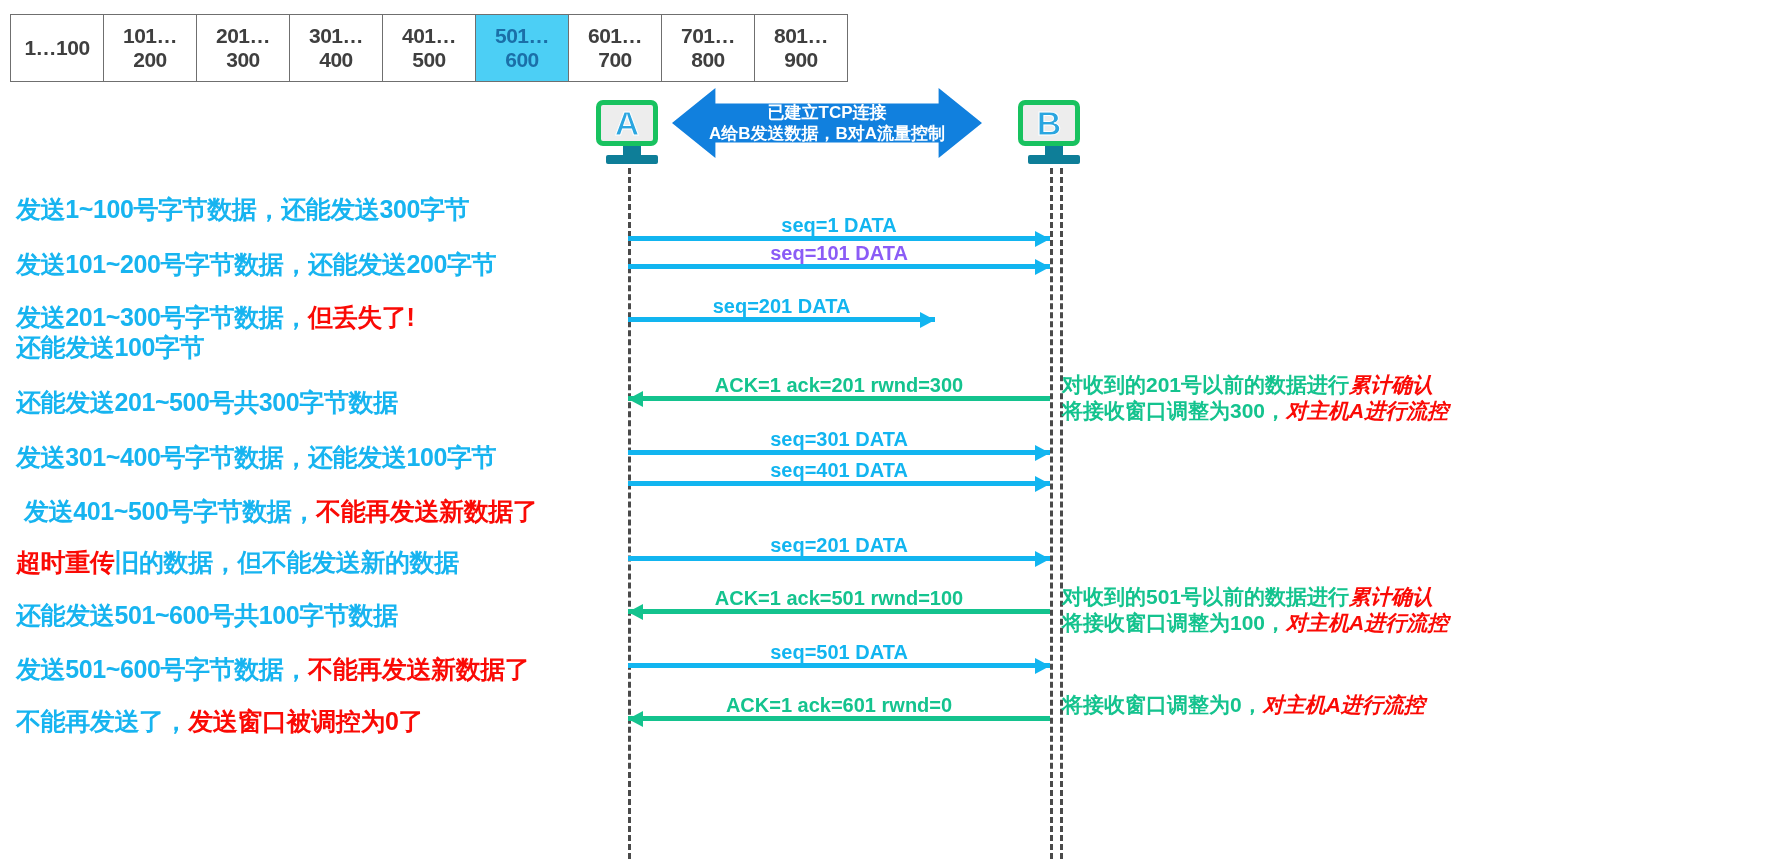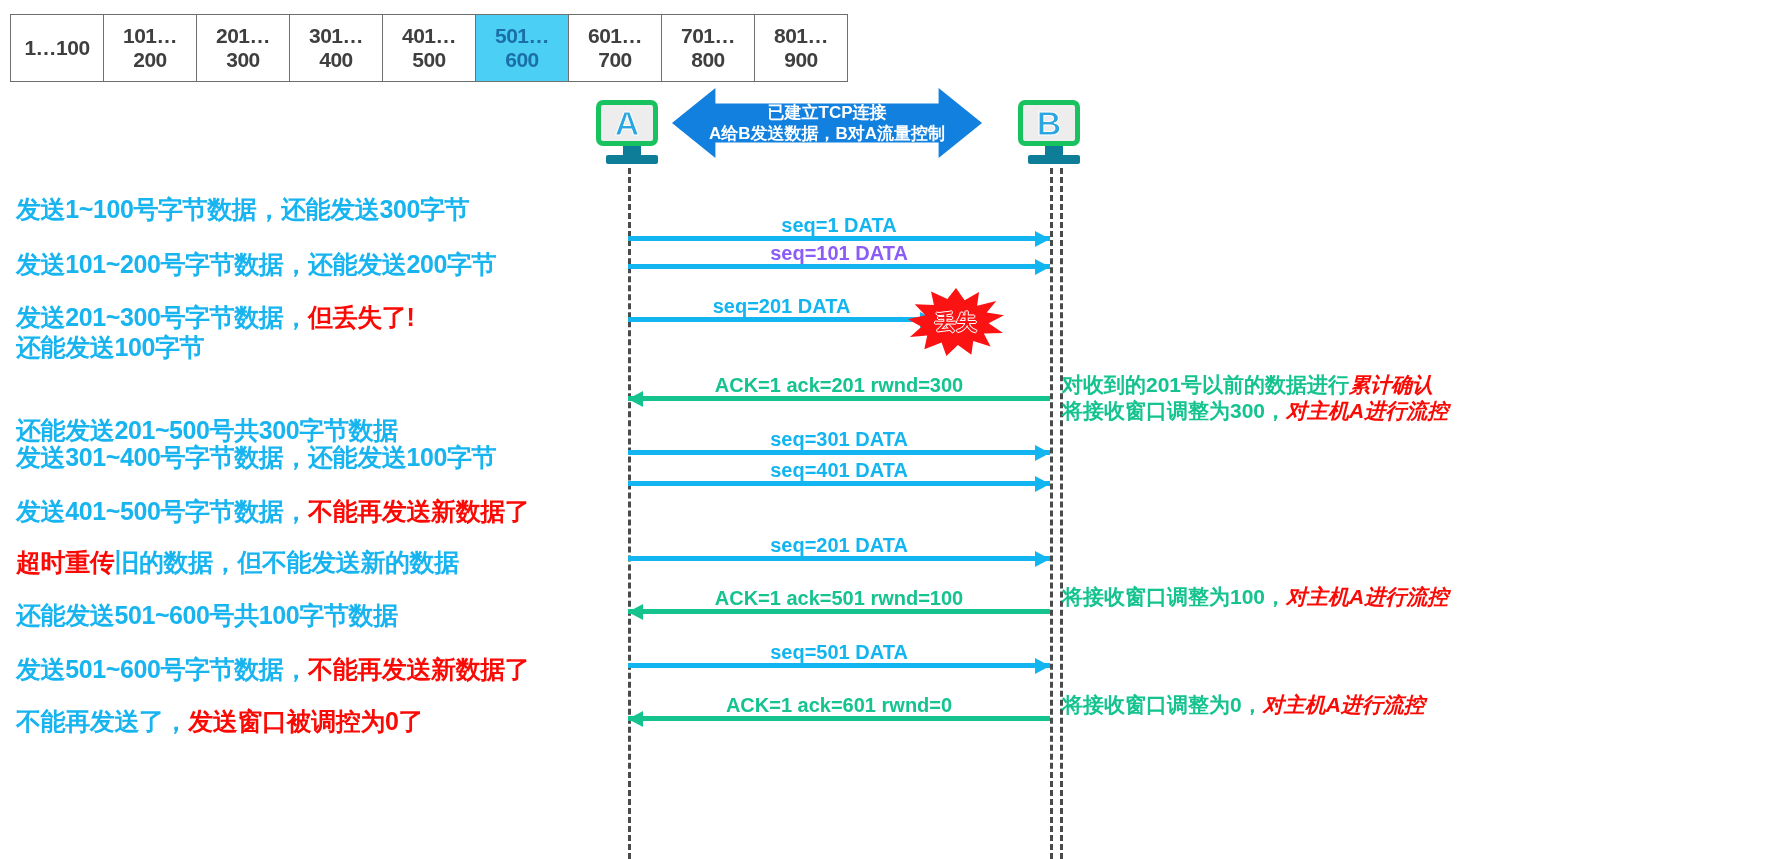--- a/index.html
+++ b/index.html
@@ -96,23 +96,23 @@
         <td>801…900</td>
       </tr>
   </tbody>
 </table>
 
 <div class="narration" id="narration">
     <div class="nline" style="top: 195px; position: absolute; left: 8px;"><span>发送1~100号字节数据，还能发送300字节</span></div>
     <div class="nline" style="top: 250px; position: absolute; left: 8px;"><span>发送101~200号字节数据，还能发送200字节</span></div>
     <div class="nline" style="top: 303px; position: absolute; left: 8px;"><span>发送201~300号字节数据，</span><span class="red">但丢失了!</span></div>
     <div class="nline" style="top: 333px; position: absolute; left: 8px;"><span>还能发送100字节</span></div>
-    <div class="nline" style="top: 388px; position: absolute; left: 8px; margin-top: 28px;"><span>还能发送201~500号共300字节数据</span></div>
+    <div class="nline" style="top: 388px; position: absolute; left: 8px;"><span>还能发送201~500号共300字节数据</span></div>
     <div class="nline" style="top: 443px; position: absolute; left: 8px;"><span>发送301~400号字节数据，还能发送100字节</span></div>
-    <div class="nline" style="top: 497px; position: absolute; left: 8px;"><span>发送401~500号字节数据，</span><span class="red">不能再发送新数据了</span></div>
+    <div class="nline" style="top: 497px; position: absolute; left: 16px;"><span>发送401~500号字节数据，</span><span class="red">不能再发送新数据了</span></div>
     <div class="nline" style="top: 548px; position: absolute; left: 8px;"><span class="red">超时重传</span><span>旧的数据，但不能发送新的数据</span></div>
     <div class="nline" style="top: 601px; position: absolute; left: 8px; text-align: right;"><span>还能发送501~600号共100字节数据</span></div>
     <div class="nline" style="top: 655px; position: absolute; left: 8px;"><span>发送501~600号字节数据，</span><span class="red">不能再发送新数据了</span></div>
     <div class="nline" style="top: 707px; position: absolute; left: 8px;"><span>不能再发送了，</span><span class="red">发送窗口被调控为0了</span></div>
   </div>
 
 <div id="diagram">
 
   <div class="lifeline" id="ll-a" style="left: 628px; top: 168px; height: 691px;"></div>
   <div class="lifeline" id="ll-b" style="left: 1050px; top: 168px; height: 691px;"></div>
@@ -188,30 +188,27 @@
         <div class="head" style="border-left-color: rgb(18, 181, 240);"></div>
         <div class="label" style="color: rgb(18, 181, 240); left: 50%; transform: translateX(-50%);">seq=501    DATA</div>
       </div>
       <div class="msg ack" style="left: 628px; top: 687px; width: 422px; height: 34px;">
         <div class="bar" style="left: 0px; width: 422px; background: rgb(20, 195, 142);"></div>
         <div class="head" style="border-right-color: rgb(20, 195, 142);"></div>
         <div class="label" style="color: rgb(20, 195, 142); left: 50%; transform: translateX(-50%);">ACK=1   ack=601    rwnd=0</div>
       </div>
     </div>
 
-  <div id="loss">
-    <div class="star"></div>
-    <div class="ltxt">丢失</div>
-  </div>
 
   <div id="annotations">
       <div class="anno" style="top: 372px;">
         <div class="aline"><span>对收到的201号以前的数据进行</span><span class="red">累计确认</span></div>
         <div class="aline"><span>将接收窗口调整为300，</span><span class="red">对主机A进行流控</span></div>
       </div>
       <div class="anno" style="top: 584px;">
+        <div class="aline"><span>对收到的501号以前的数据进行</span><span class="red">累计确认</span></div>
         <div class="aline"><span>将接收窗口调整为100，</span><span class="red">对主机A进行流控</span></div>
       </div>
       <div class="anno" style="top: 692px;">
         <div class="aline"><span>将接收窗口调整为0，</span><span class="red">对主机A进行流控</span></div>
       </div>
     </div>
 </div>
 
 </body></html>

